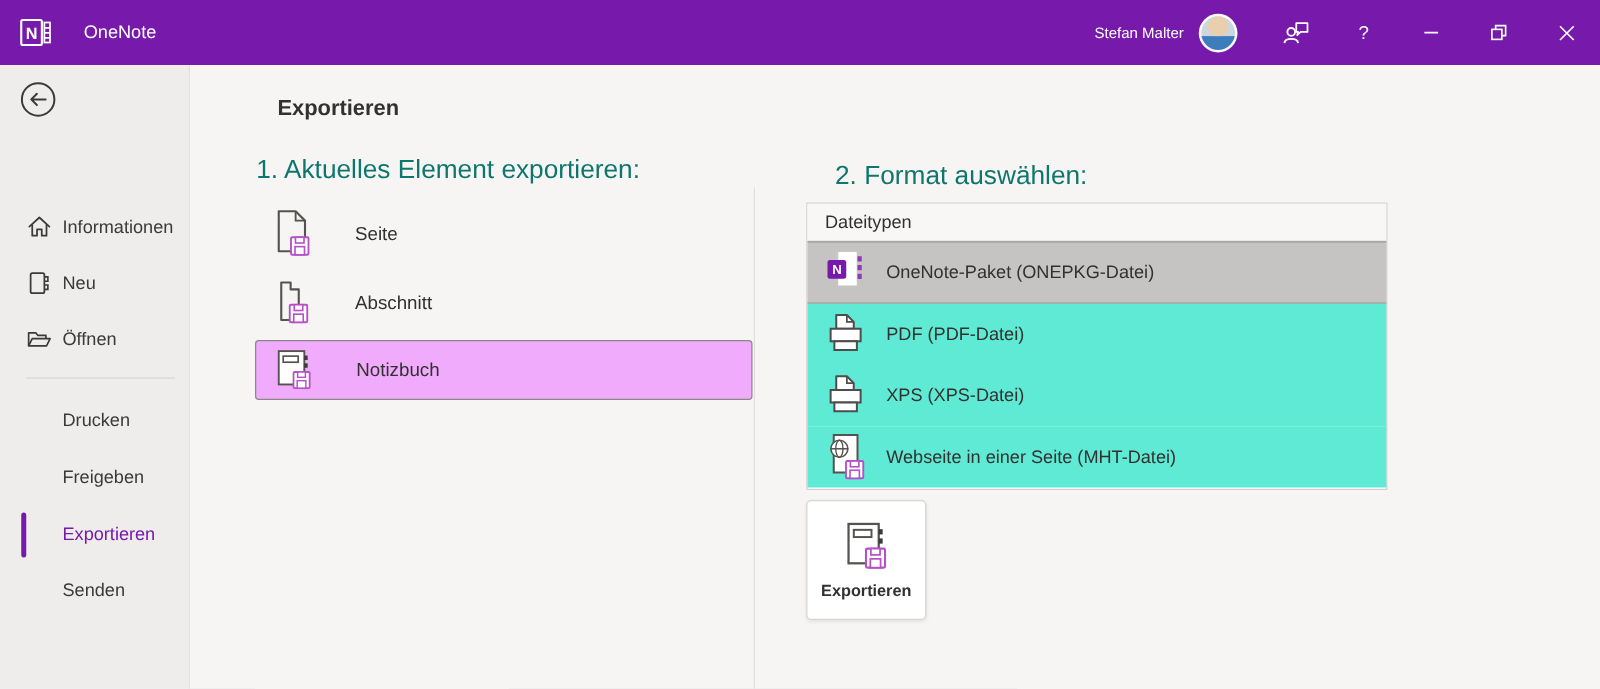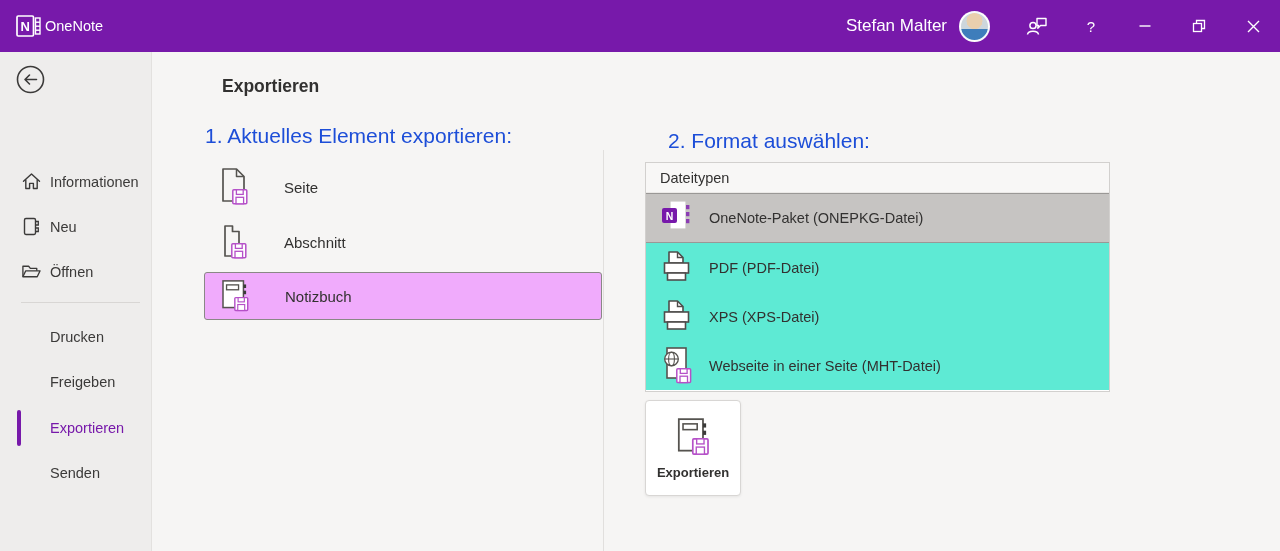--- a/index.html
+++ b/index.html
@@ -9,23 +9,23 @@
     background:#f6f5f4; font-family:"Liberation Sans", sans-serif;
     color:#323130; -webkit-font-smoothing:antialiased;
   }
 
   
   .titlebar {
     position:absolute; top:0; left:0; width:100%; height:52px;
     background:#7719AA; display:flex; align-items:center; color:#fff;
   }
   .tb-logo { margin-left:13px; width:32px; height:32px; flex:0 0 auto; }
-  .tb-appname { font-size:14.5px; }
+  .tb-appname { margin-left:22px; font-size:14.5px; }
   .tb-right { margin-left:auto; display:flex; align-items:center; height:100%; }
-  .tb-user { font-size:17px; }
+  .tb-user { font-size:12px; }
   .tb-avatar {
     width:31px; height:31px; border-radius:50%; margin:0 20px 0 12px;
     border:2px solid rgba(255,255,255,.95);
     background:
       radial-gradient(circle at 50% 30%, #e9cfae 0 34%, rgba(0,0,0,0) 35%),
       linear-gradient(180deg, #cdd6dc 0 58%, #3e7dbb 58% 100%);
     cursor:pointer;
   }
   .tb-btn {
     width:54px; height:52px; display:flex; align-items:center; justify-content:center;
@@ -47,21 +47,21 @@
   .nav-item .lbl { position:absolute; left:50px; top:50%; transform:translateY(-50%); white-space:nowrap; }
   .nav-item.selected .lbl { color:#7719AA; }
   .sel-bar {
     position:absolute; left:17px; top:-2px; width:4px; height:36px;
     background:#7719AA; border-radius:2px;
   }
   .sidebar-divider { position:absolute; top:250px; left:21px; width:119px; height:1px; background:#d8d6d4; }
 
   
   .page-title { position:absolute; left:222px; top:76px; font-size:17.5px; font-weight:bold; color:#323130; }
-  .step-heading { position:absolute; font-size:21px; color:#1d4ed8; white-space:nowrap; }
+  .step-heading { position:absolute; font-size:21px; color:#0f766e; white-space:nowrap; }
   #step1-heading { left:205px; top:124px; }
   #step2-heading { left:668px; top:129px; }
 
   .content-divider { position:absolute; left:603px; top:150px; bottom:0; width:1px; background:#e1dfdd; }
 
   
   .option {
     position:absolute; left:204px; width:398px; height:48px;
     display:flex; align-items:center; cursor:pointer;
   }

